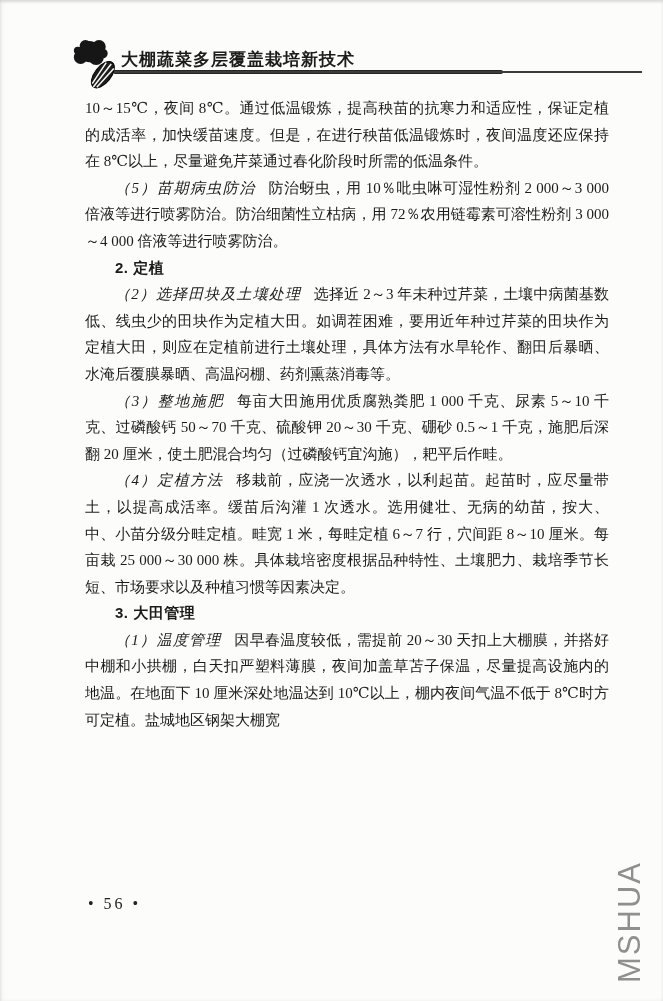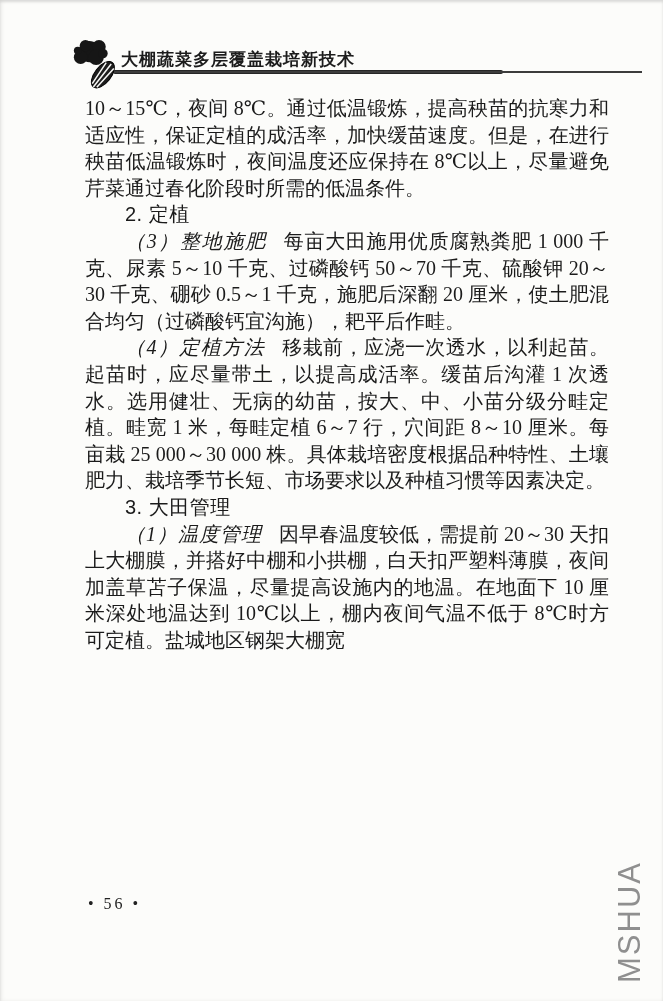--- a/index.html
+++ b/index.html
@@ -30,28 +30,28 @@
     position:absolute;left:96px;top:71px;width:546px;height:2px;
     background:#3c3c3c;z-index:1;
   }
   .header-rule-bold{
     position:absolute;left:113px;top:70px;width:390px;height:4px;
     background:#262626;border-radius:2px;z-index:1;
   }
   
   .content{
     position:absolute;left:85px;top:95px;width:524px;
-    font-size:20px;line-height:26.6px;color:#1b1b1b;
+    font-size:15px;line-height:26.6px;color:#1b1b1b;
     text-align:justify;
   }
   .content p{margin:0;padding:0;}
   .content p.labeled,.content p.heading{text-indent:2em;}
   .content p.continuation{text-indent:0;}
   .content p.heading{
-    font-weight:normal;
+    font-weight:bold;
     font-family:"Liberation Sans","DejaVu Sans",sans-serif;
     letter-spacing:.5px;
   }
   .label{font-style:italic;margin-right:.85em;letter-spacing:1px;}
   
   .pageno{
     position:absolute;left:88px;top:895px;
     font-size:16px;letter-spacing:3px;color:#222;
   }
   
@@ -88,21 +88,23 @@
         <path d="M29 28 L31 54 M34 26 L34 56 M39 28 L37 54" stroke="#f6f6f4" stroke-width="1.6" fill="none"></path>
       </g>
     </svg>
     <span class="header-title">大棚蔬菜多层覆盖栽培新技术</span>
     <div class="header-rule-bold"></div>
     <div class="header-rule-main"></div>
   </div>
 
   <main class="content" id="content">
       <p class="continuation"><span>10～15℃，夜间 8℃。通过低温锻炼，提高秧苗的抗寒力和适应性，保证定植的成活率，加快缓苗速度。但是，在进行秧苗低温锻炼时，夜间温度还应保持在 8℃以上，尽量避免芹菜通过春化阶段时所需的低温条件。</span></p>
+      <p class="labeled"><span class="label">（5）苗期病虫防治</span><span>防治蚜虫，用 10％吡虫啉可湿性粉剂 2 000～3 000 倍液等进行喷雾防治。防治细菌性立枯病，用 72％农用链霉素可溶性粉剂 3 000～4 000 倍液等进行喷雾防治。</span></p>
       <p class="heading"><span>2. 定植</span></p>
+      <p class="labeled"><span class="label">（2）选择田块及土壤处理</span><span>选择近 2～3 年未种过芹菜，土壤中病菌基数低、线虫少的田块作为定植大田。如调茬困难，要用近年种过芹菜的田块作为定植大田，则应在定植前进行土壤处理，具体方法有水旱轮作、翻田后暴晒、水淹后覆膜暴晒、高温闷棚、药剂熏蒸消毒等。</span></p>
       <p class="labeled"><span class="label">（3）整地施肥</span><span>每亩大田施用优质腐熟粪肥 1 000 千克、尿素 5～10 千克、过磷酸钙 50～70 千克、硫酸钾 20～30 千克、硼砂 0.5～1 千克，施肥后深翻 20 厘米，使土肥混合均匀（过磷酸钙宜沟施），耙平后作畦。</span></p>
       <p class="labeled"><span class="label">（4）定植方法</span><span>移栽前，应浇一次透水，以利起苗。起苗时，应尽量带土，以提高成活率。缓苗后沟灌 1 次透水。选用健壮、无病的幼苗，按大、中、小苗分级分畦定植。畦宽 1 米，每畦定植 6～7 行，穴间距 8～10 厘米。每亩栽 25 000～30 000 株。具体栽培密度根据品种特性、土壤肥力、栽培季节长短、市场要求以及种植习惯等因素决定。</span></p>
       <p class="heading"><span>3. 大田管理</span></p>
       <p class="labeled"><span class="label">（1）温度管理</span><span>因早春温度较低，需提前 20～30 天扣上大棚膜，并搭好中棚和小拱棚，白天扣严塑料薄膜，夜间加盖草苫子保温，尽量提高设施内的地温。在地面下 10 厘米深处地温达到 10℃以上，棚内夜间气温不低于 8℃时方可定植。盐城地区钢架大棚宽</span></p>
     </main>
 
   <div class="pageno">• 56 •</div>
 
   <div class="watermark" style="color: rgb(143, 143, 143);">MSHUA</div>
 

